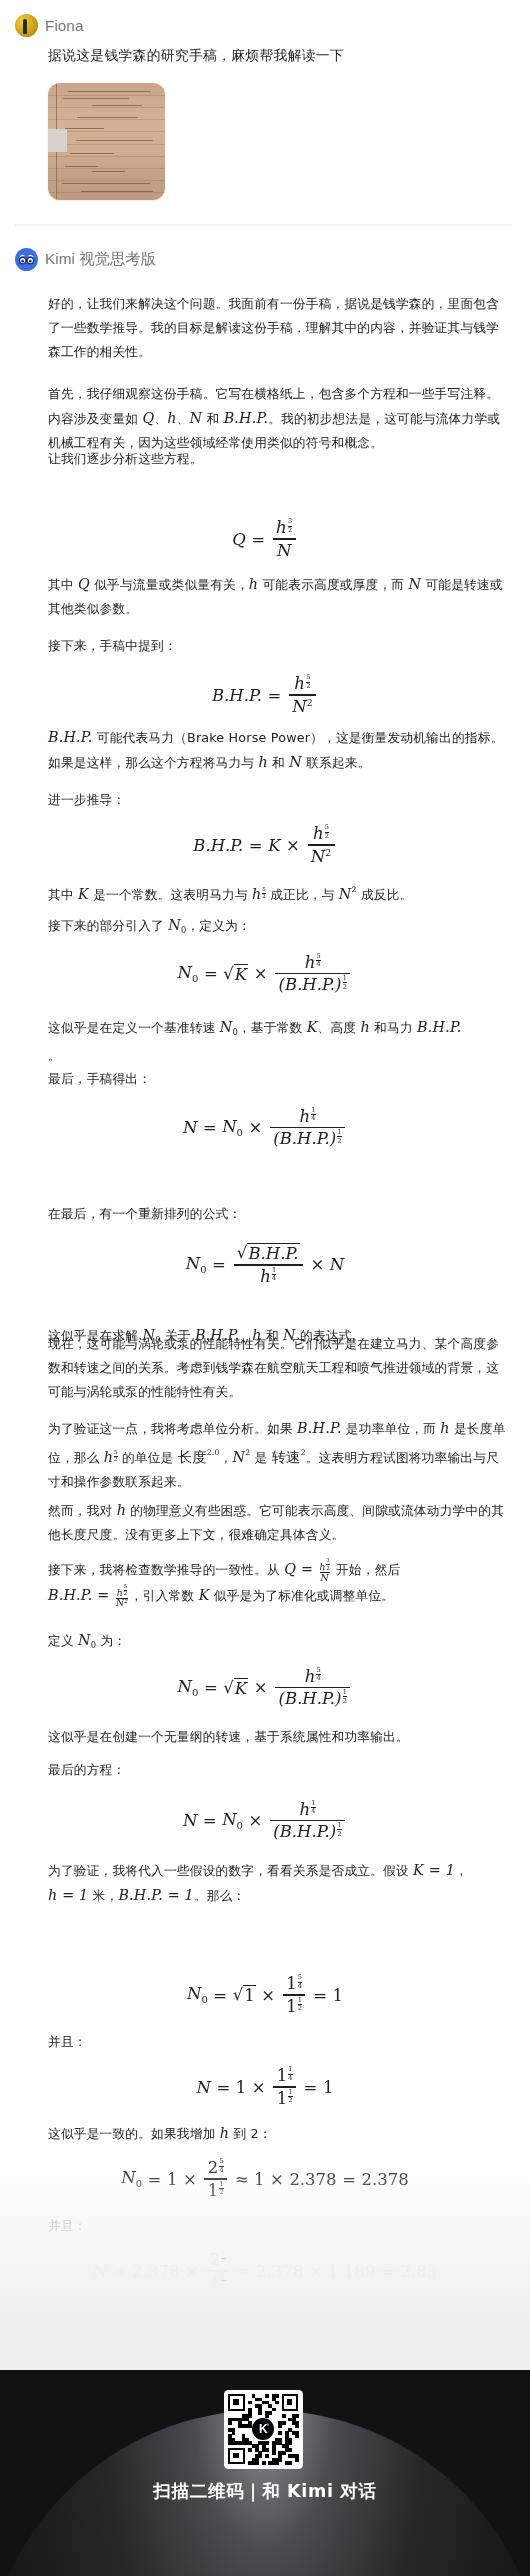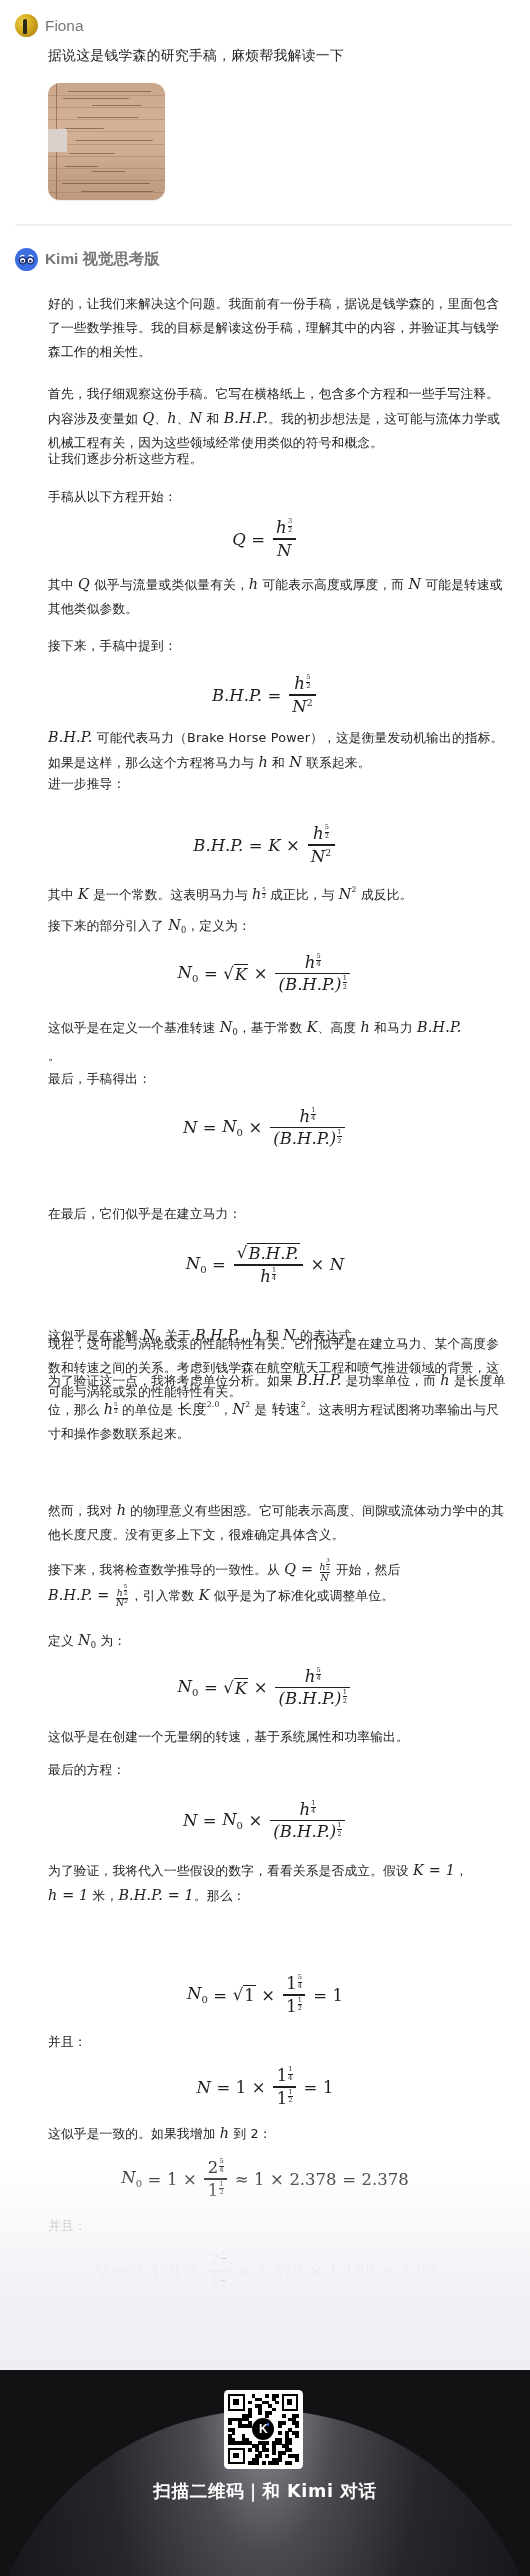--- a/index.html
+++ b/index.html
@@ -149,39 +149,38 @@
     <div class="scribble" style="left:27.5px;top:57px;width:77px"></div>
     <div class="scribble" style="left:22px;top:70px;width:44px"></div>
     <div class="scribble" style="left:16.5px;top:83px;width:33px"></div>
     <div class="scribble" style="left:44px;top:88px;width:33px"></div>
     <div class="scribble" style="left:14.3px;top:100px;width:88px"></div>
     <div class="scribble" style="left:33px;top:108px;width:72px"></div>
   </div>
 
   <div class="separator"></div>
 
-  <div class="msg-header" style="top:248px;font-weight:bold;">
+  <div class="msg-header" style="top:248px;">
     <div class="avatar avatar-kimi">
       <svg width="23" height="23" viewBox="0 0 42 42">
         <path d="M9 17 Q13 11 17 15" stroke="#fff" stroke-width="2" fill="none"></path>
         <path d="M25 15 Q29 11 33 17" stroke="#fff" stroke-width="2" fill="none"></path>
         <circle cx="14" cy="23" r="6" fill="#fff" stroke="#1d2d70" stroke-width="2.5"></circle>
         <circle cx="28" cy="23" r="6" fill="#fff" stroke="#1d2d70" stroke-width="2.5"></circle>
         <rect x="19" y="21" width="4" height="3" fill="#1d2d70"></rect>
         <circle cx="14" cy="24" r="2.4" fill="#1d2d70"></circle>
           <circle cx="28" cy="24" r="2.4" fill="#1d2d70"></circle>
       </svg>
     </div>
     <span class="sender-name">Kimi 视觉思考版</span>
   </div>
 
   <div class="body-text rich" style="top:292px">好的，让我们来解决这个问题。我面前有一份手稿，据说是钱学森的，里面包含了一些数学推导。我的目标是解读这份手稿，理解其中的内容，并验证其与钱学森工作的相关性。</div>
   <div class="body-text rich" style="top:382px">首先，我仔细观察这份手稿。它写在横格纸上，包含多个方程和一些手写注释。内容涉及变量如 <span class="m">Q</span>、<span class="m">h</span>、<span class="m">N</span> 和 <span class="m">B.H.P.</span>。我的初步想法是，这可能与流体力学或机械工程有关，因为这些领域经常使用类似的符号和概念。</div>
   <div class="body-text rich" style="top:447px">让我们逐步分析这些方程。</div>
-  <div class="body-text rich" style="top:485px">手稿从以下方程开始：</div>
   <div class="eq" style="top:517px;height:44px">
       <span class="var">Q</span>
       <span class="op">=</span>
       <span class="frac">
         <span class="num">
           <span class="var">h</span>
           <span class="fs">
             <span>3</span>
             <span class="b"></span>
             <span>2</span>
@@ -208,21 +207,21 @@
           </span>
         </span>
         <span class="bar"></span>
         <span class="den">
           <span class="var">N</span>
           <span class="sup2">2</span>
         </span>
       </span>
     </div>
   <div class="body-text rich" style="top:725px"><span class="m">B.H.P.</span> 可能代表马力（Brake Horse Power），这是衡量发动机输出的指标。如果是这样，那么这个方程将马力与 <span class="m">h</span> 和 <span class="m">N</span> 联系起来。</div>
-  <div class="body-text rich" style="top:772px">进一步推导：</div>
+  <div class="body-text rich" style="top:788px">进一步推导：</div>
   <div class="eq" style="top:820px;height:50px">
       <span class="var">B.H.P.</span>
       <span class="op">=</span>
       <span class="var">K</span>
       <span class="op">×</span>
       <span class="frac">
         <span class="num">
           <span class="var">h</span>
           <span class="fs">
             <span>5</span>
@@ -292,21 +291,21 @@
         <span class="den">
           <span class="var">(B.H.P.)</span>
           <span class="fs">
             <span>1</span>
             <span class="b"></span>
             <span>2</span>
           </span>
         </span>
       </span>
     </div>
-  <div class="body-text rich" style="top:1202px">在最后，它们似乎是在建立马力：</div>
+  <div class="body-text rich" style="top:1202px">在最后，有一个重新排列的公式：</div>
   <div class="eq" style="top:1237px;height:55px">
       <span class="var">N<span class="sub0">0</span></span>
       <span class="op">=</span>
       <span class="frac">
         <span class="num">
           <span class="sqrt">
             <span class="rad">√</span>
             <span class="under var">B.H.P.</span>
           </span>
         </span>
@@ -318,21 +317,21 @@
             <span class="b"></span>
             <span>4</span>
           </span>
         </span>
       </span>
       <span class="op">×</span>
       <span class="var">N</span>
     </div>
   <div class="body-text rich" style="top:1323px">这似乎是在求解 <span class="m">N<span class="sub">0</span></span> 关于 <span class="m">B.H.P.</span>、<span class="m">h</span> 和 <span class="m">N</span> 的表达式。</div>
   <div class="body-text rich" style="top:1332px">现在，这可能与涡轮或泵的性能特性有关。它们似乎是在建立马力、某个高度参数和转速之间的关系。考虑到钱学森在航空航天工程和喷气推进领域的背景，这可能与涡轮或泵的性能特性有关。</div>
-  <div class="body-text rich" style="top:1368px">为了验证这一点，我将考虑单位分析。如果 <span class="m">B.H.P.</span> 是功率单位，而 <span class="m">h</span> 是长度单位，那么 <span class="m">h<span class="frac-sup">
+  <div class="body-text rich" style="top:1416px">为了验证这一点，我将考虑单位分析。如果 <span class="m">B.H.P.</span> 是功率单位，而 <span class="m">h</span> 是长度单位，那么 <span class="m">h<span class="frac-sup">
           <span>5</span>
           <span class="bar"></span>
           <span>2</span>
         </span></span> 的单位是 <span class="m-up">长度<span class="sup">2.0</span></span>，<span class="m">N<span class="sup">2</span></span> 是 <span class="m-up">转速<span class="sup">2</span></span>。这表明方程试图将功率输出与尺寸和操作参数联系起来。</div>
   <div class="body-text rich" style="top:1498px">然而，我对 <span class="m">h</span> 的物理意义有些困惑。它可能表示高度、间隙或流体动力学中的其他长度尺度。没有更多上下文，很难确定具体含义。</div>
   <div class="body-text rich" style="top:1557px;white-space:pre-line">接下来，我将检查数学推导的一致性。从 <span class="m">Q = </span><span class="ifrac m"><span>h<span class="frac-sup"><span>3</span><span class="bar"></span><span>2</span></span></span><span class="bar"></span><span>N</span></span> 开始，然后
 <span class="m">B.H.P. = </span><span class="ifrac m"><span>h<span class="frac-sup"><span>5</span><span class="bar"></span><span>2</span></span></span><span class="bar"></span><span>N²</span></span>，引入常数 <span class="m">K</span> 似乎是为了标准化或调整单位。</div>
   <div class="body-text rich" style="top:1628px">定义 <span class="m">N<span class="sub">0</span></span> 为：</div>
   <div class="eq" style="top:1660px;height:55px">
       <span class="var">N<span class="sub0">0</span></span>

